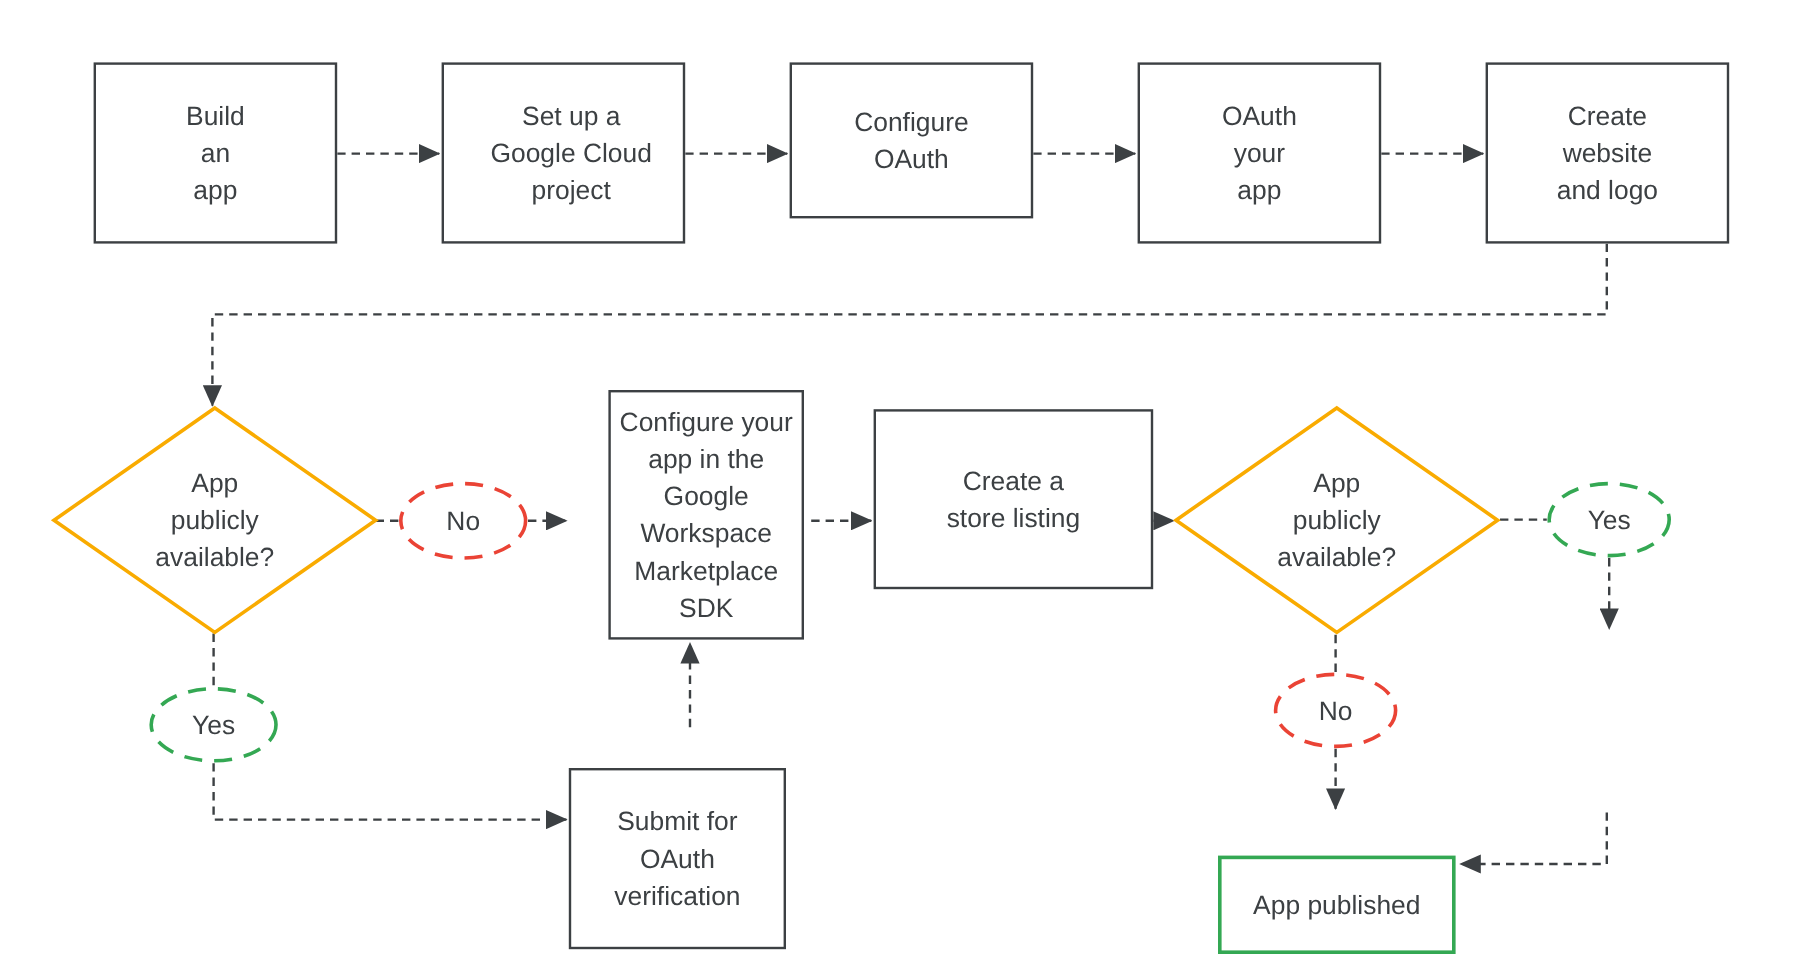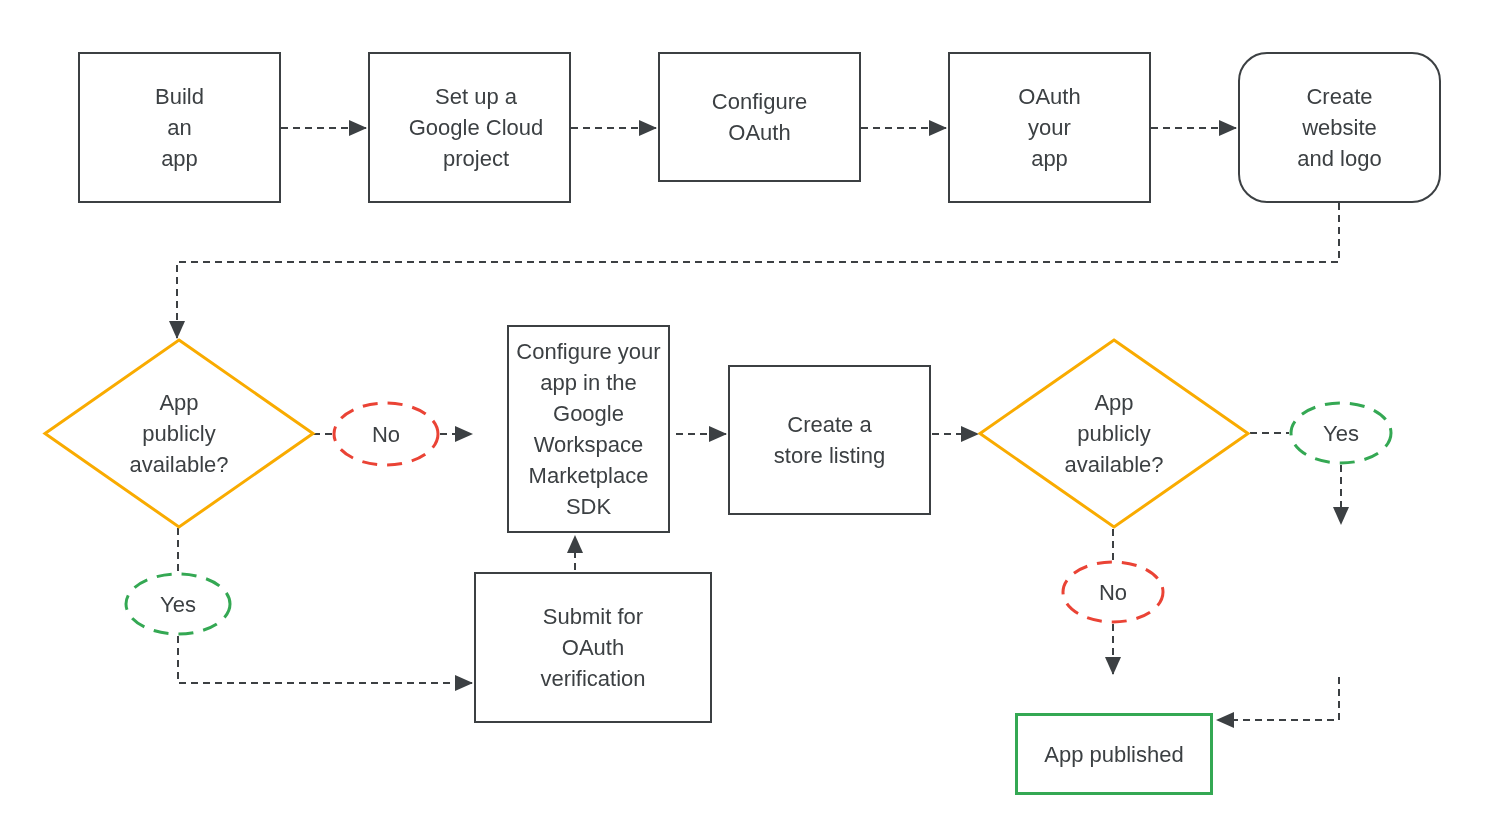--- a/index.html
+++ b/index.html
@@ -96,41 +96,41 @@
     <span class="lbl">Configure
 OAuth</span>
   </div>
 
   <div class="box" style="left:948px; top:52px; width:203px; height:151px;">
     <span class="lbl">OAuth
 your
 app</span>
   </div>
 
-  <div class="box" style="left:1238px; top:52px; width:203px; height:151px;border-radius:29px;">
+  <div class="box" style="left:1238px; top:52px; width:203px; height:151px;">
     <span class="lbl">Create
 website
 and logo</span>
   </div>
 
   <div class="box" style="left:475px; top:325px; width:163px; height:208px;margin-left:32px;">
     <span class="lbl">Configure your
 app in the
 Google
 Workspace
 Marketplace
 SDK</span>
   </div>
 
-  <div class="box" style="left:728px; top:365px; width:203px; height:150px;">
+  <div class="box" style="left:728px; top:341px; width:233px; height:150px;">
     <span class="lbl">Create a
 store listing</span>
   </div>
 
-  <div class="box" style="left:474px; top:572px; width:238px; height:151px;">
+  <div class="box" style="left:474px; top:640px; width:181px; height:151px;">
     <span class="lbl">Submit for
 OAuth
 verification</span>
   </div>
 
 
   <div class="box terminal" style="left:1015px; top:676px; width:198px; height:82px;margin-top:37px;">
     <span class="lbl">App published</span>
   </div>
 

